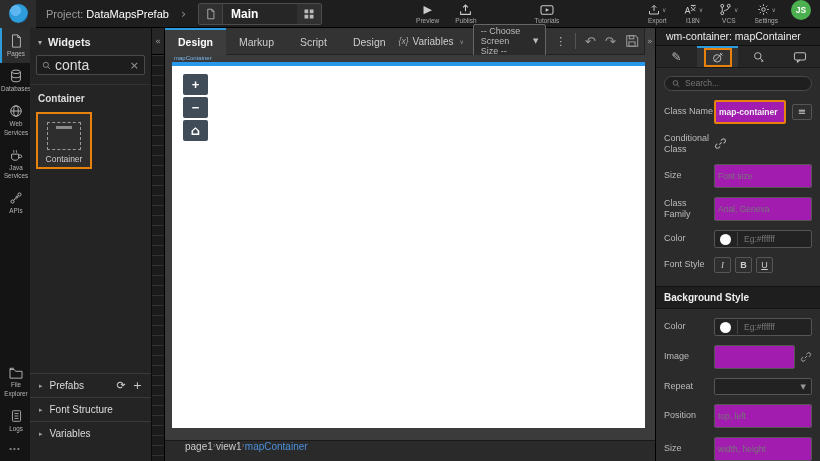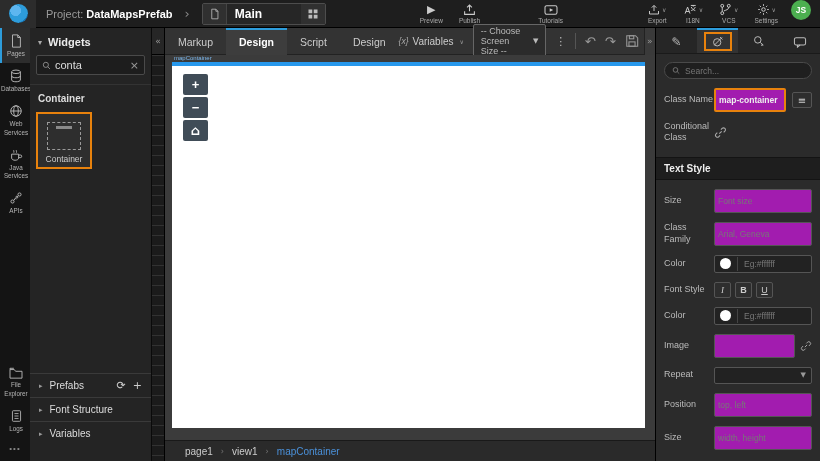--- a/index.html
+++ b/index.html
@@ -8,21 +8,21 @@
   .uicon{font-family:"DejaVu Sans",sans-serif}
   svg{display:block}
 
   
   .topbar{height:28px;background:#1e1e1e;display:flex;align-items:center;border-bottom:1px solid #000}
   .logo-box{width:36px;height:28px;background:#2c2c2c;display:flex;align-items:center;justify-content:center;flex:0 0 auto}
   .logo{width:19px;height:19px;border-radius:50%;
         background:radial-gradient(circle at 35% 35%,#5db6f0 0 30%,#2d9cdb 31% 70%,#1878b8 71%)}
   .proj{margin-left:10px;font-size:11px;white-space:nowrap}
   .proj .plab{color:#9a9a9a}
-  .proj .pnam{color:#fff;font-weight:bold}
+  .proj .pnam{color:#fff;font-weight:normal}
   .tb-chev{color:#888;margin:0 12px;font-size:13px}
   .page-select{display:flex;align-items:center;height:22px;background:#262626;border:1px solid #4d4d4d;border-radius:2px;width:124px;flex:0 0 auto}
   .page-select .seg{width:24px;height:100%;display:flex;align-items:center;justify-content:center;background:#303030}
   .page-select .seg.l{border-right:1px solid #444}
   .page-select .nm{flex:1;padding-left:8px;font-size:12px;font-weight:bold;color:#fff}
   .tb-action{display:flex;flex-direction:column;align-items:center;justify-content:center;height:28px;padding:0 8px;cursor:pointer}
   .tb-action .ic{height:13px;display:flex;align-items:center;color:#ccc;font-size:11px}
   .tb-action .lb{font-size:6.5px;color:#aaa;margin-top:1px;white-space:nowrap}
   .mini-chev{font-size:6px;color:#999;margin-left:2px}
   .sp1{width:86px}.sp2{width:42px}
@@ -41,21 +41,21 @@
   .rail-item svg{stroke:#b5b5b5;fill:none;stroke-width:1.1}
   .rail-sp{flex:1}
   .rail-dots{text-align:center;color:#888;font-size:8px;padding:6px 0 8px;letter-spacing:1px}
 
   
   .widgets{width:122px;background:#242424;display:flex;flex-direction:column;border-right:1px solid #0a0a0a}
   .w-head{display:flex;align-items:center;padding:8px 8px 7px;font-size:11px;font-weight:bold;color:#ececec}
   .w-head .car{margin-right:6px;font-size:8px;color:#aaa}
   .w-search{margin:0 6px 9px;display:flex;align-items:center;height:20px;background:#1d1d1d;border:1px solid #4a4a4a;border-radius:2px;padding:0 5px;gap:4px}
   .w-search svg{stroke:#999;fill:none;stroke-width:1.3}
-  .w-search input{flex:1;min-width:0;background:none;border:none;color:#ddd;font-size:11px;outline:none;font-family:inherit}
+  .w-search input{flex:1;min-width:0;background:none;border:none;color:#ddd;font-size:14px;outline:none;font-family:inherit}
   .w-search .clr{color:#999;font-size:11px;cursor:pointer}
   .w-group{padding:8px 8px 4px;font-size:10px;font-weight:bold;color:#ddd;border-top:1px solid #333}
   .w-tile{margin:4px 0 0 6px;width:56px;background:#2e2e2e;border:2px solid #e8820d;display:flex;flex-direction:column;align-items:center;padding:8px 0 3px;cursor:pointer}
   .w-tile .dash{width:34px;height:28px;border:1px dashed #9a9a9a;position:relative}
   .w-tile .dash:before{content:"";position:absolute;top:3px;left:8px;right:8px;height:3px;background:#8a8a8a}
   .w-tile .tl{font-size:8.5px;color:#ccc;margin-top:4px}
   .w-sp{flex:1}
   .w-acc{display:flex;align-items:center;padding:0 9px;height:24px;border-top:1px solid #3a3a3a;font-size:10px;color:#ddd;cursor:pointer}
   .w-acc .car{margin-right:7px;font-size:7px;color:#999}
   .w-acc .tools{margin-left:auto;display:flex;gap:7px;color:#ccc;font-size:11px;align-items:center}
@@ -79,21 +79,21 @@
   .vdiv{width:1px;height:16px;background:#555}
   .icbtn{color:#999;font-size:13px;cursor:pointer;line-height:1}
   .collapse-r{width:14px;height:27px;background:#3a3a3a;display:flex;align-items:center;justify-content:center;color:#999;font-size:9px;border-left:1px solid #222;cursor:pointer}
   .canvas-body{flex:1;position:relative;background:#3b3b3b}
   .sel-tag{position:absolute;left:9px;top:0;font-size:6px;color:#7cb9ef;z-index:2}
   .page{position:absolute;left:7px;top:7px;right:10px;bottom:12px;background:#fff}
   .sel-bar{height:4px;background:#2798ec}
   .map-ctl{position:absolute;left:11px;top:12px;width:25px}
   .map-btn{width:25px;height:21px;background:#404c57;color:#fff;display:flex;align-items:center;justify-content:center;
            font-size:13px;font-weight:bold;margin-bottom:2px;border-radius:2px;cursor:pointer}
-  .cfooter{height:21px;background:#2a2a2a;border-top:1px solid #191919;display:flex;align-items:center;padding-left:20px;font-size:10px;gap:8px}
+  .cfooter{height:21px;background:#2a2a2a;border-top:1px solid #191919;display:flex;align-items:flex-start;padding-left:20px;font-size:10px;}
   .bc-sep{color:#777;font-size:8px}
   .bc-link{color:#ccc;cursor:pointer}
   .bc-cur{color:#4a90d9;cursor:pointer}
 
   
   .rpanel{width:165px;background:#2b2b2b;display:flex;flex-direction:column;border-left:1px solid #000;overflow:hidden}
   .rp-head{height:22px;background:#212121;display:flex;align-items:center;padding:0 10px;font-size:10.5px;color:#ececec;border-bottom:1px solid #111}
   .rp-tabs{display:flex;height:26px;background:#262626;border-bottom:1px solid #1a1a1a}
   .rp-tab{flex:1;display:flex;align-items:center;justify-content:center;border-top:2px solid transparent;color:#bbb;cursor:pointer}
   .rp-tab svg{stroke:#bbb;fill:none;stroke-width:1.2}
@@ -322,22 +322,22 @@
     <div class="w-foot"></div>
   </div>
 
   <div class="rulercol">
     <div class="ruler-top uicon">«</div>
     <div class="ruler-body"></div>
   </div>
 
   <div class="canvascol">
     <div class="ctoolbar">
+      <div class="ctab active">Design</div>
       <div class="ctab">Markup</div>
-      <div class="ctab active">Design</div>
       <div class="ctab">Script</div>
       <div class="ctab">Design</div>
       <div class="ct-right">
         <span class="vars">
           <span class="vx">{x}</span>
           <span>Variables</span>
           <span class="mini-chev uicon">∨</span>
         </span>
         <span class="scr-select">
           <span>-- Choose Screen Size --</span>
@@ -373,20 +373,21 @@
     <div class="cfooter">
       <span class="bc-link">page1</span>
       <span class="bc-sep uicon">›</span>
       <span class="bc-link">view1</span>
       <span class="bc-sep uicon">›</span>
       <span class="bc-cur">mapContainer</span>
     </div>
   </div>
 
   <div class="rpanel">
+    <div class="rp-head">wm-container: mapContainer</div>
     <div class="rp-tabs">
       <div class="rp-tab">
         <span class="uicon" style="font-size:12px;color:#bbb">✎</span>
       </div>
       <div class="rp-tab active">
         <span class="rp-hl">
           <svg width="14" height="13" viewBox="0 0 16 16">
               <circle cx="7" cy="9" r="4.5"></circle>
               <path d="M3.5 12.5L13 3M10.5 2.5l3 3"></path>
             </svg>
@@ -426,21 +427,20 @@
       <span class="pfield">
         <span class="linkbtn">
           <svg width="13" height="13" viewBox="0 0 16 16">
               <path d="M6.5 9.5l3-3"></path>
               <path d="M8.5 4.5l1.5-1.5a2.4 2.4 0 013.4 3.4L11.9 7.9M7.5 11.5L6 13a2.4 2.4 0 01-3.4-3.4l1.5-1.5"></path>
             </svg>
         </span>
       </span>
     </div>
 
-    <div class="psec">Text Style</div>
     <div class="prow">
       <span class="plabel">Size</span>
       <span class="pfield">
           <input class="pinput" placeholder="Font size" style="">
         </span>
     </div>
     <div class="prow">
       <span class="plabel">Class Family</span>
       <span class="pfield">
           <input class="pinput" placeholder="Arial, Geneva" style="">
@@ -455,20 +455,21 @@
     </div>
     <div class="prow">
       <span class="plabel">Font Style</span>
       <span class="pfield">
         <span class="fs-btn fs-i">I</span>
         <span class="fs-btn fs-b">B</span>
         <span class="fs-btn fs-u">U</span>
       </span>
     </div>
 
+    <div class="psec">Background Style</div>
     <div class="prow">
       <span class="plabel">Color</span>
       <span class="color-field">
         <span class="swatch"></span>
         <input class="pinput" placeholder="Eg:#ffffff" style="">
       </span>
     </div>
     <div class="prow">
       <span class="plabel">Image</span>
       <span class="pfield">

